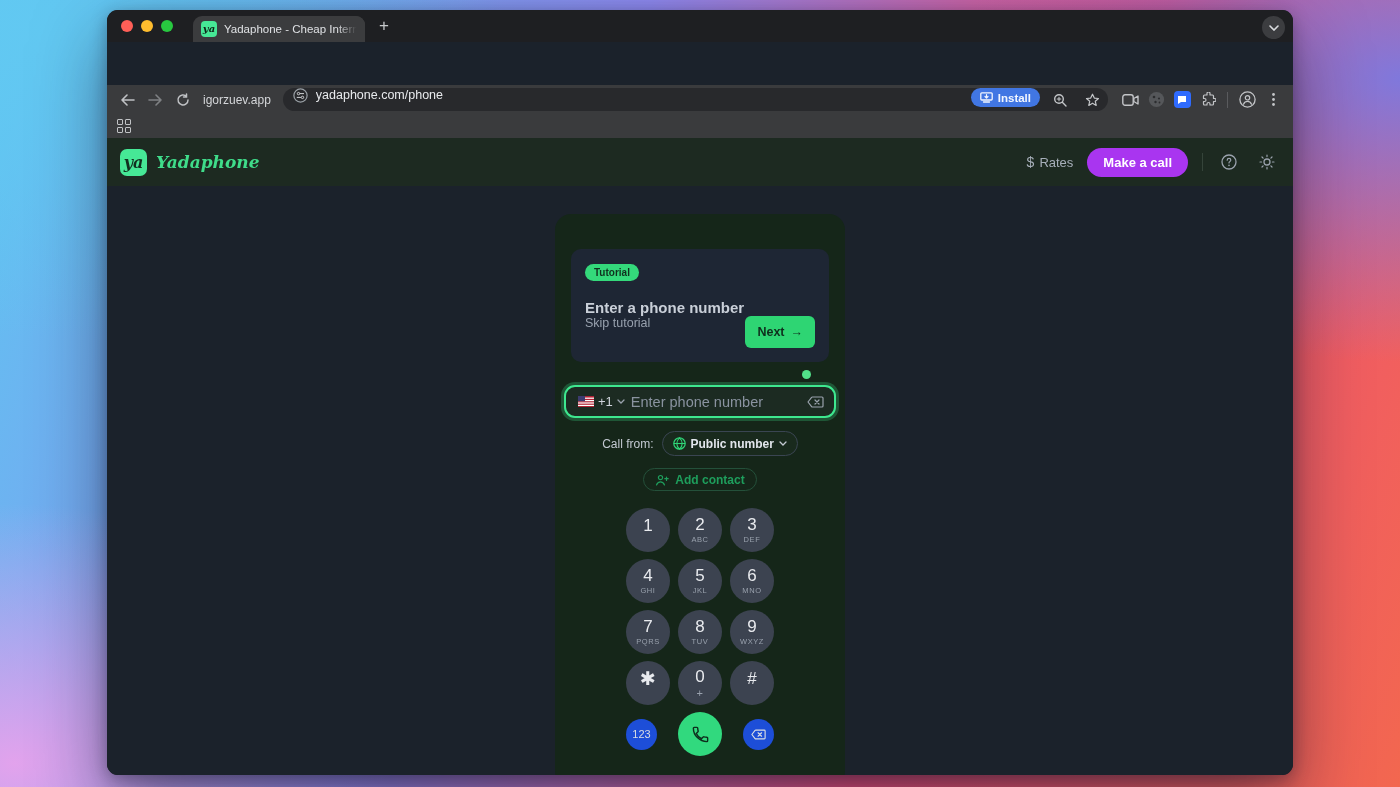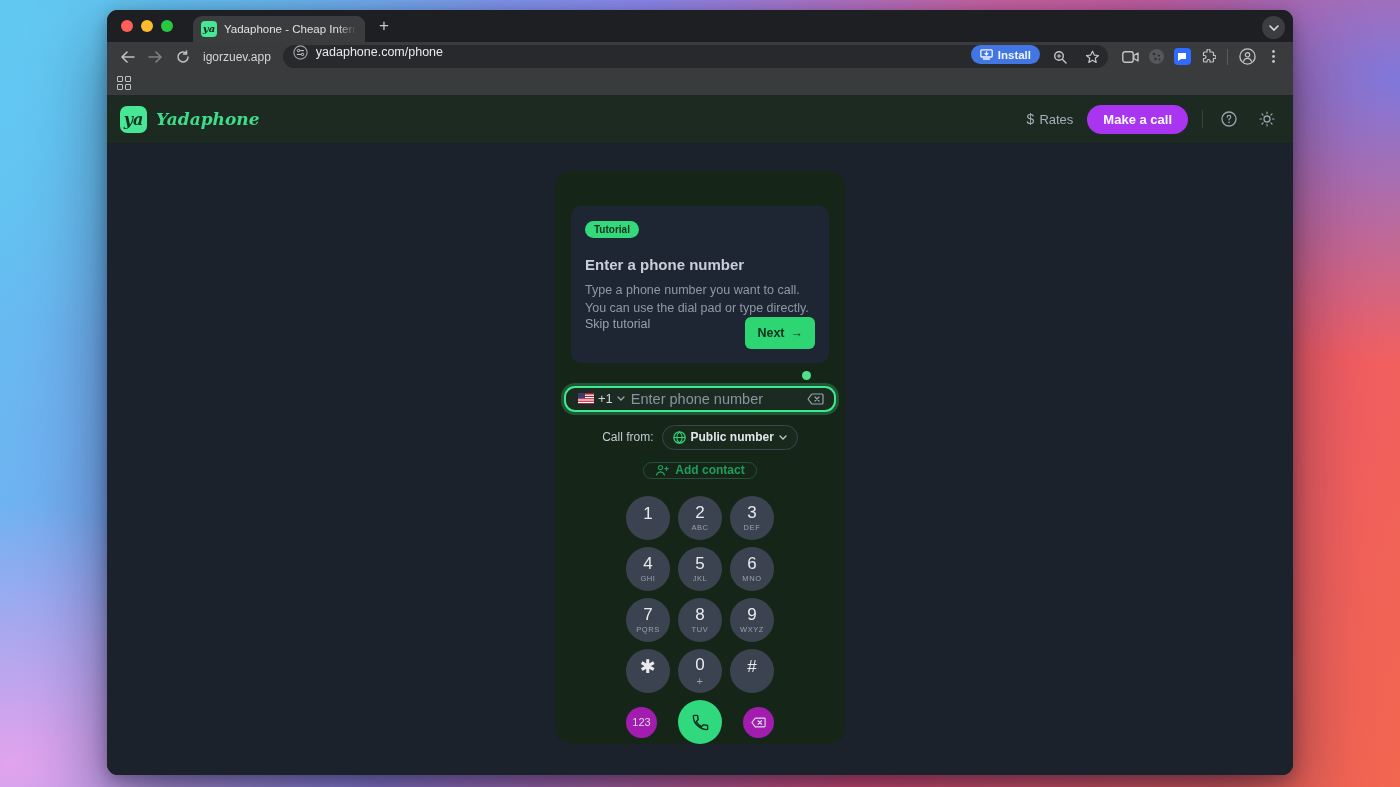--- a/index.html
+++ b/index.html
@@ -38,21 +38,21 @@
   .tab-fade { position:absolute; right:0; top:0; bottom:0; width:28px;
     background:linear-gradient(to right, rgba(59,60,62,0), #3b3c3e 70%); }
   .newtab { width:26px; height:26px; margin-left:6px; color:#c7c9cc; font-size:17px;
     display:flex; align-items:center; justify-content:center; border-radius:50%; }
   .strip-chevron {
     position:absolute; right:8px; top:6px; width:23px; height:23px; border-radius:50%;
     background:#3c3d40; display:flex; align-items:center; justify-content:center;
   }
 
   
-  .toolbar { height:29px; background:#3a3b3d; display:flex; align-items:center; padding:0 8px; gap:4px; }
+  .toolbar { height:29px; background:#3a3b3d; display:flex; align-items:center; padding:0 8px; gap:4px;margin-top:43px; }
   .tb-icon { width:24px; height:24px; display:flex; align-items:center; justify-content:center;
     border-radius:50%; flex:0 0 auto; }
   .profile-domain { font-size:12px; color:#d4d6d9; margin:0 8px 0 4px; white-space:nowrap; }
   .omnibox { flex:1; height:23px; background:#28292c; border-radius:12px; display:flex;
     align-items:flex-start; padding:0 4px 0 10px; gap:8px; min-width:0; }
   .url { font-size:12.5px; color:#e8eaed; flex:1; white-space:nowrap; overflow:hidden; }
   .install-chip { height:19px; background:#4176e3; border-radius:10px; color:#f2f6ff;
     font-size:11.5px; font-weight:bold; display:flex; align-items:center; gap:5px; padding:0 9px; }
   .tb-right { display:flex; align-items:center; gap:2px; margin-left:6px; }
   .tb-divider { width:1px; height:16px; background:#5a5b5e; margin:0 5px; }
@@ -121,21 +121,21 @@
   .key { width:44px; height:44px; border-radius:50%; background:#3c4350; border:none;
     display:flex; flex-direction:column; align-items:center; justify-content:center;
     color:#e8eaee; font-family:inherit; }
   .key .digit { font-size:17px; line-height:1; color:#e8eaee; }
   .key .sub { font-size:7.5px; letter-spacing:.6px; color:#99a1ad; margin-top:2px; min-height:8px; }
   .key.k-star .digit { font-size:19px; }
   .key.k-0 .sub { font-size:11px; }
 
   .bottomrow { width:148px; margin:7px auto 0; display:flex; align-items:center;
     justify-content:space-between; }
-  .smallkey { width:31px; height:31px; border-radius:50%; background:#a21caf; border:none;
+  .smallkey { width:31px; height:31px; border-radius:50%; background:#1d4ed8; border:none;
     color:#d9dde3; font-size:11px; display:flex; align-items:center; justify-content:center;
     font-family:inherit; }
   .callbtn { width:44px; height:44px; border-radius:50%; background:#31d97e; border:none;
     display:flex; align-items:center; justify-content:center; }
 </style>
 </head>
 <body>
 
 <div class="bwindow">
 
@@ -288,21 +288,20 @@
       </div>
     </div>
   </div>
 
   <div class="page">
     <div class="dialcard">
 
       <div class="tut-card">
         <span class="tut-badge">Tutorial</span>
         <div class="tut-title">Enter a phone number</div>
-        <div class="tut-body">Type a phone number you want to call. You can use the dial pad or type directly.</div>
         <div class="tut-foot">
           <span class="skip">Skip tutorial</span>
           <button class="nextbtn">
             <span>Next</span>
             <span>→</span>
           </button>
         </div>
       </div>
 
       <div class="dotrow">

